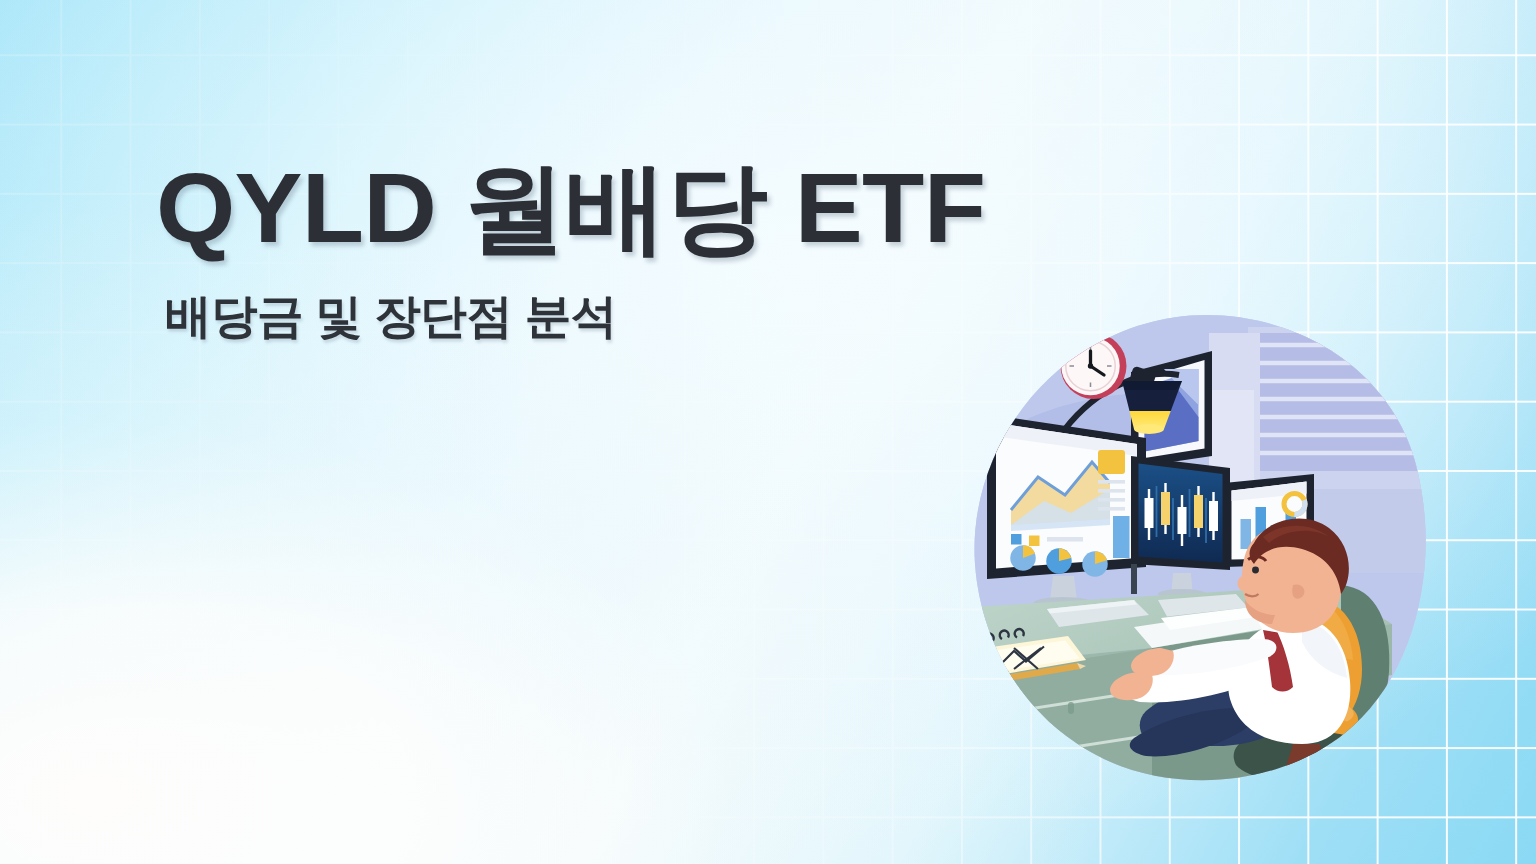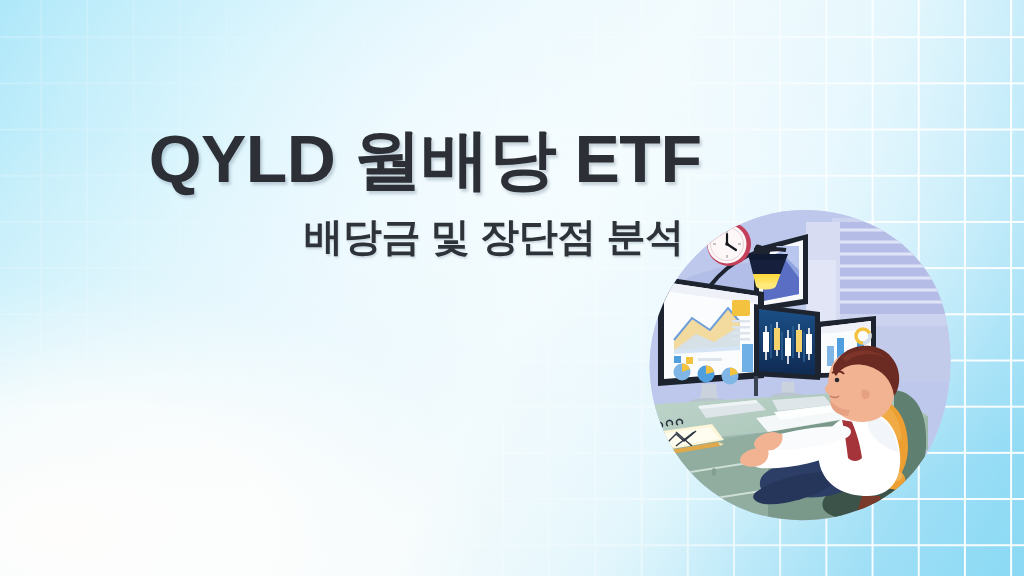--- a/index.html
+++ b/index.html
@@ -40,39 +40,38 @@
     background-size: 46.2px 46.2px, 46.2px 46.2px;
     background-position: -6px -10px, -6px -10px;
     -webkit-mask-image: linear-gradient(100deg, rgba(0,0,0,0.22) 0%, rgba(0,0,0,0.10) 22%, rgba(0,0,0,0.07) 42%, rgba(0,0,0,0.30) 62%, rgba(0,0,0,0.95) 82%, rgba(0,0,0,1) 100%);
             mask-image: linear-gradient(100deg, rgba(0,0,0,0.22) 0%, rgba(0,0,0,0.10) 22%, rgba(0,0,0,0.07) 42%, rgba(0,0,0,0.30) 62%, rgba(0,0,0,0.95) 82%, rgba(0,0,0,1) 100%);
   }
 
   
   .text-block {
     position: absolute;
     left: 104px;
-    top: 125px;
+    top: 104px;
     width: 580px;
-    text-align: right;
   }
   .title {
     margin: 0;
     font-size: 66px;
     line-height: 1.06;
     font-weight: 700;
     letter-spacing: -0.5px;
     color: #2c3036;
     text-shadow: 2px 3px 3px rgba(90,110,130,0.30);
     white-space: nowrap;
     transform: scaleX(1.03);
     transform-origin: left center;
   }
   .subtitle {
     margin: 20px 0 0 6px;
-    font-size: 39px;
+    font-size: 31px;
     line-height: 1.12;
     font-weight: 700;
     letter-spacing: -0.3px;
     color: #2e3339;
     text-shadow: 1px 2px 2px rgba(90,110,130,0.22);
     white-space: nowrap;
   }
 
   
   .illustration {

